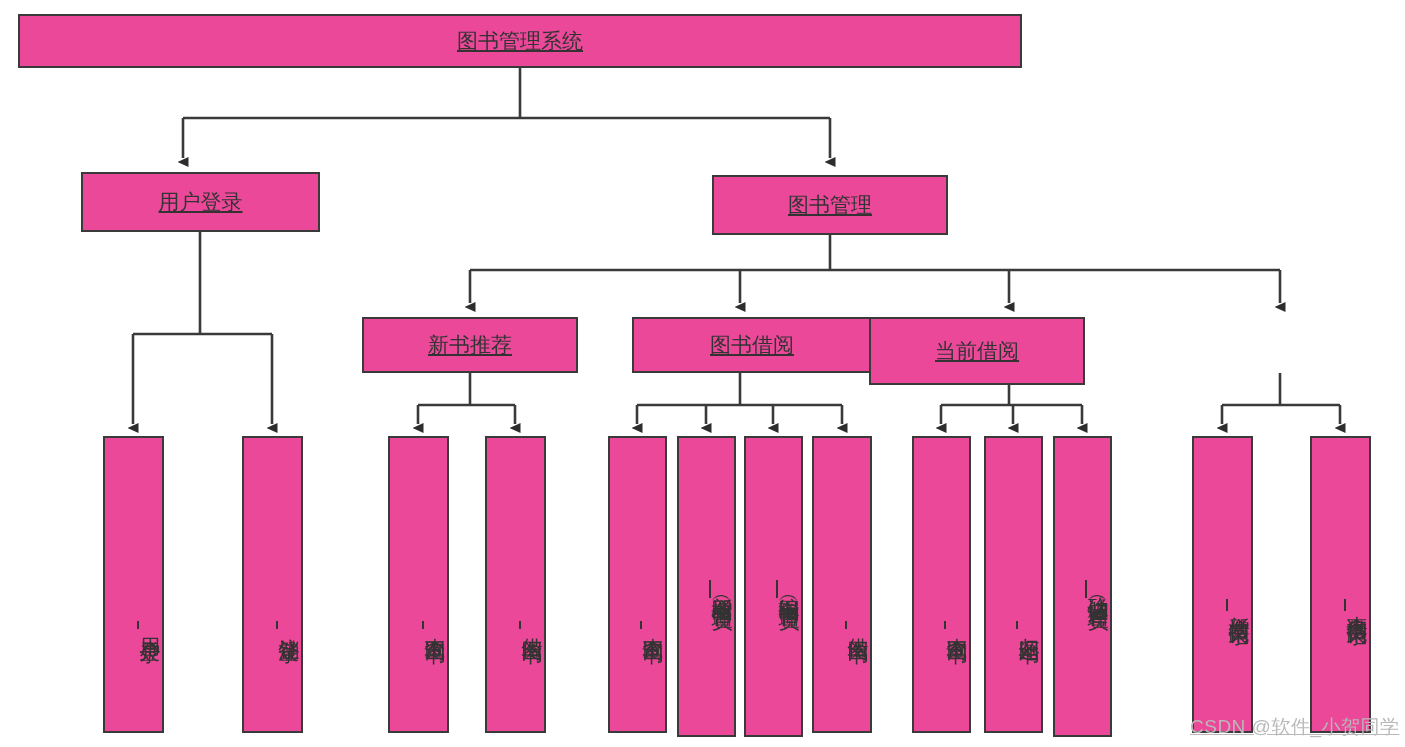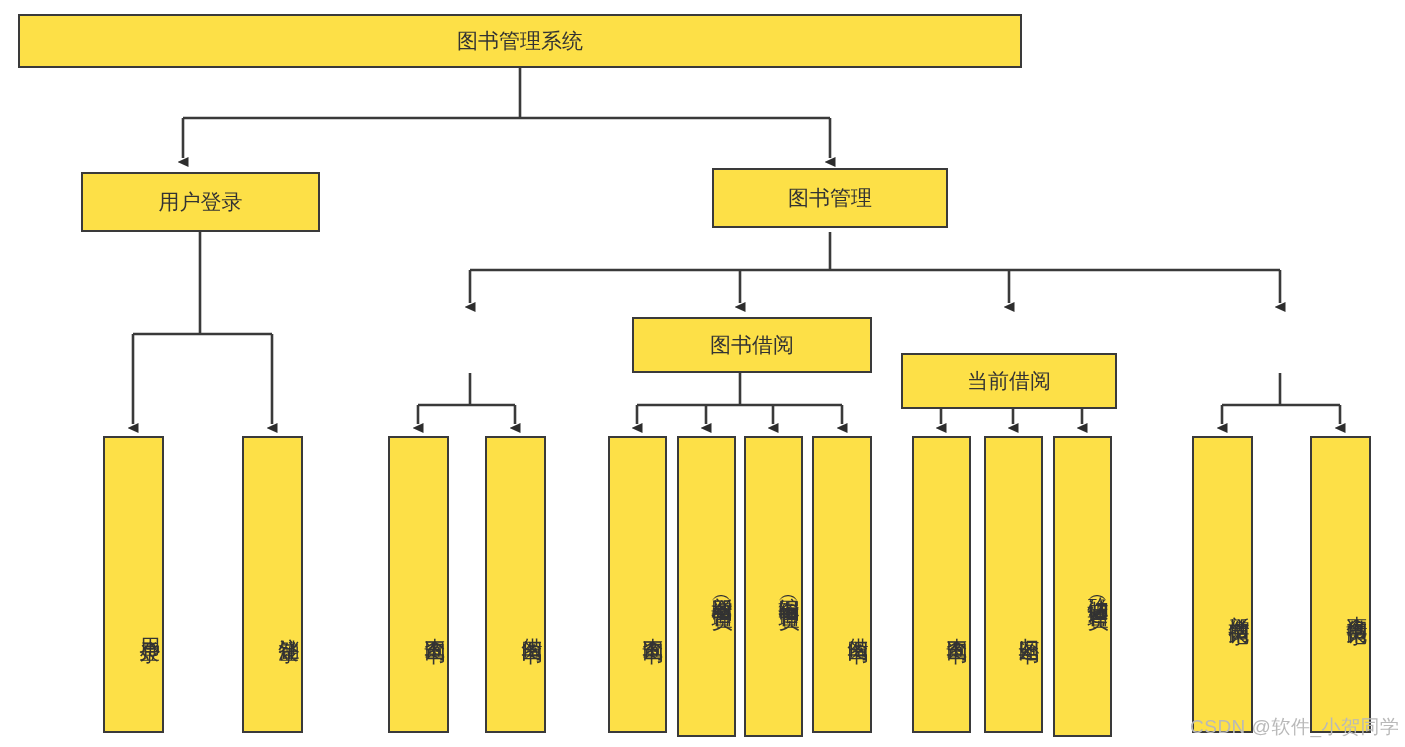--- a/index.html
+++ b/index.html
@@ -22,27 +22,28 @@
     left: 0;
     top: 0;
     width: 1405px;
     height: 747px;
     pointer-events: none;
   }
   .node {
     position: absolute;
     box-sizing: border-box;
     border: 2px solid #3a3a3a;
-    background: #fde047;
+    background: #ec4899;
     color: #333333;
     display: flex;
     align-items: center;
     justify-content: center;
     text-align: right;
     line-height: 1.12;
+    text-decoration: underline;
   }
   .node.horizontal {
     font-size: 21px;
   }
   .node.vertical {
     writing-mode: vertical-rl;
     text-orientation: upright;
     font-size: 21px;
     letter-spacing: 2px;
     align-items: flex-start;
@@ -119,28 +120,31 @@
     </g>
   </svg>
 
   <div class="node horizontal" style="left:18px; top:14px; width:1004px; height:54px;">
     <span class="node-label">图书管理系统</span>
   </div>
 
   <div class="node horizontal" style="left:81px; top:172px; width:239px; height:60px;">
     <span class="node-label">用户登录</span>
   </div>
-  <div class="node horizontal" style="left:712px; top:168px; width:236px; height:60px;">
+  <div class="node horizontal" style="left:712px; top:175px; width:236px; height:60px;">
     <span class="node-label">图书管理</span>
   </div>
 
+  <div class="node horizontal" style="left:362px; top:317px; width:216px; height:56px;">
+    <span class="node-label">新书推荐</span>
+  </div>
   <div class="node horizontal" style="left:632px; top:317px; width:240px; height:56px;">
     <span class="node-label">图书借阅</span>
   </div>
-  <div class="node horizontal" style="left:901px; top:317px; width:216px; height:56px;margin-top:36px;">
+  <div class="node horizontal" style="left:869px; top:317px; width:216px; height:68px;">
     <span class="node-label">当前借阅</span>
   </div>
 
   <div class="node vertical" style="left:103px; top:436px; width:61px; height:297px; padding-top:80px;">
     <span class="node-label">用户登录</span>
   </div>
   <div class="node vertical" style="left:242px; top:436px; width:61px; height:297px; padding-top:80px;">
     <span class="node-label">注销登录</span>
   </div>
   <div class="node vertical" style="left:388px; top:436px; width:61px; height:297px; padding-top:80px;">
@@ -170,15 +174,15 @@
   <div class="node vertical tall-text" style="left:1053px; top:436px; width:59px; height:301px; padding-top:4px;">
     <span class="node-label">确认归还（管理员）</span>
   </div>
   <div class="node vertical" style="left:1192px; top:436px; width:61px; height:297px; padding-top:40px;">
     <span class="node-label">新增借阅记录</span>
   </div>
   <div class="node vertical" style="left:1310px; top:436px; width:61px; height:297px; padding-top:40px;">
     <span class="node-label">查询借阅记录</span>
   </div>
 
-  <div class="watermark" style="left:1190px; top:714px;">CSDN @软件_小贺同学</div>
+  <div class="watermark" style="left:1190px; top:714px;text-decoration:underline;">CSDN @软件_小贺同学</div>
 
 </div>
 
 </body></html>

